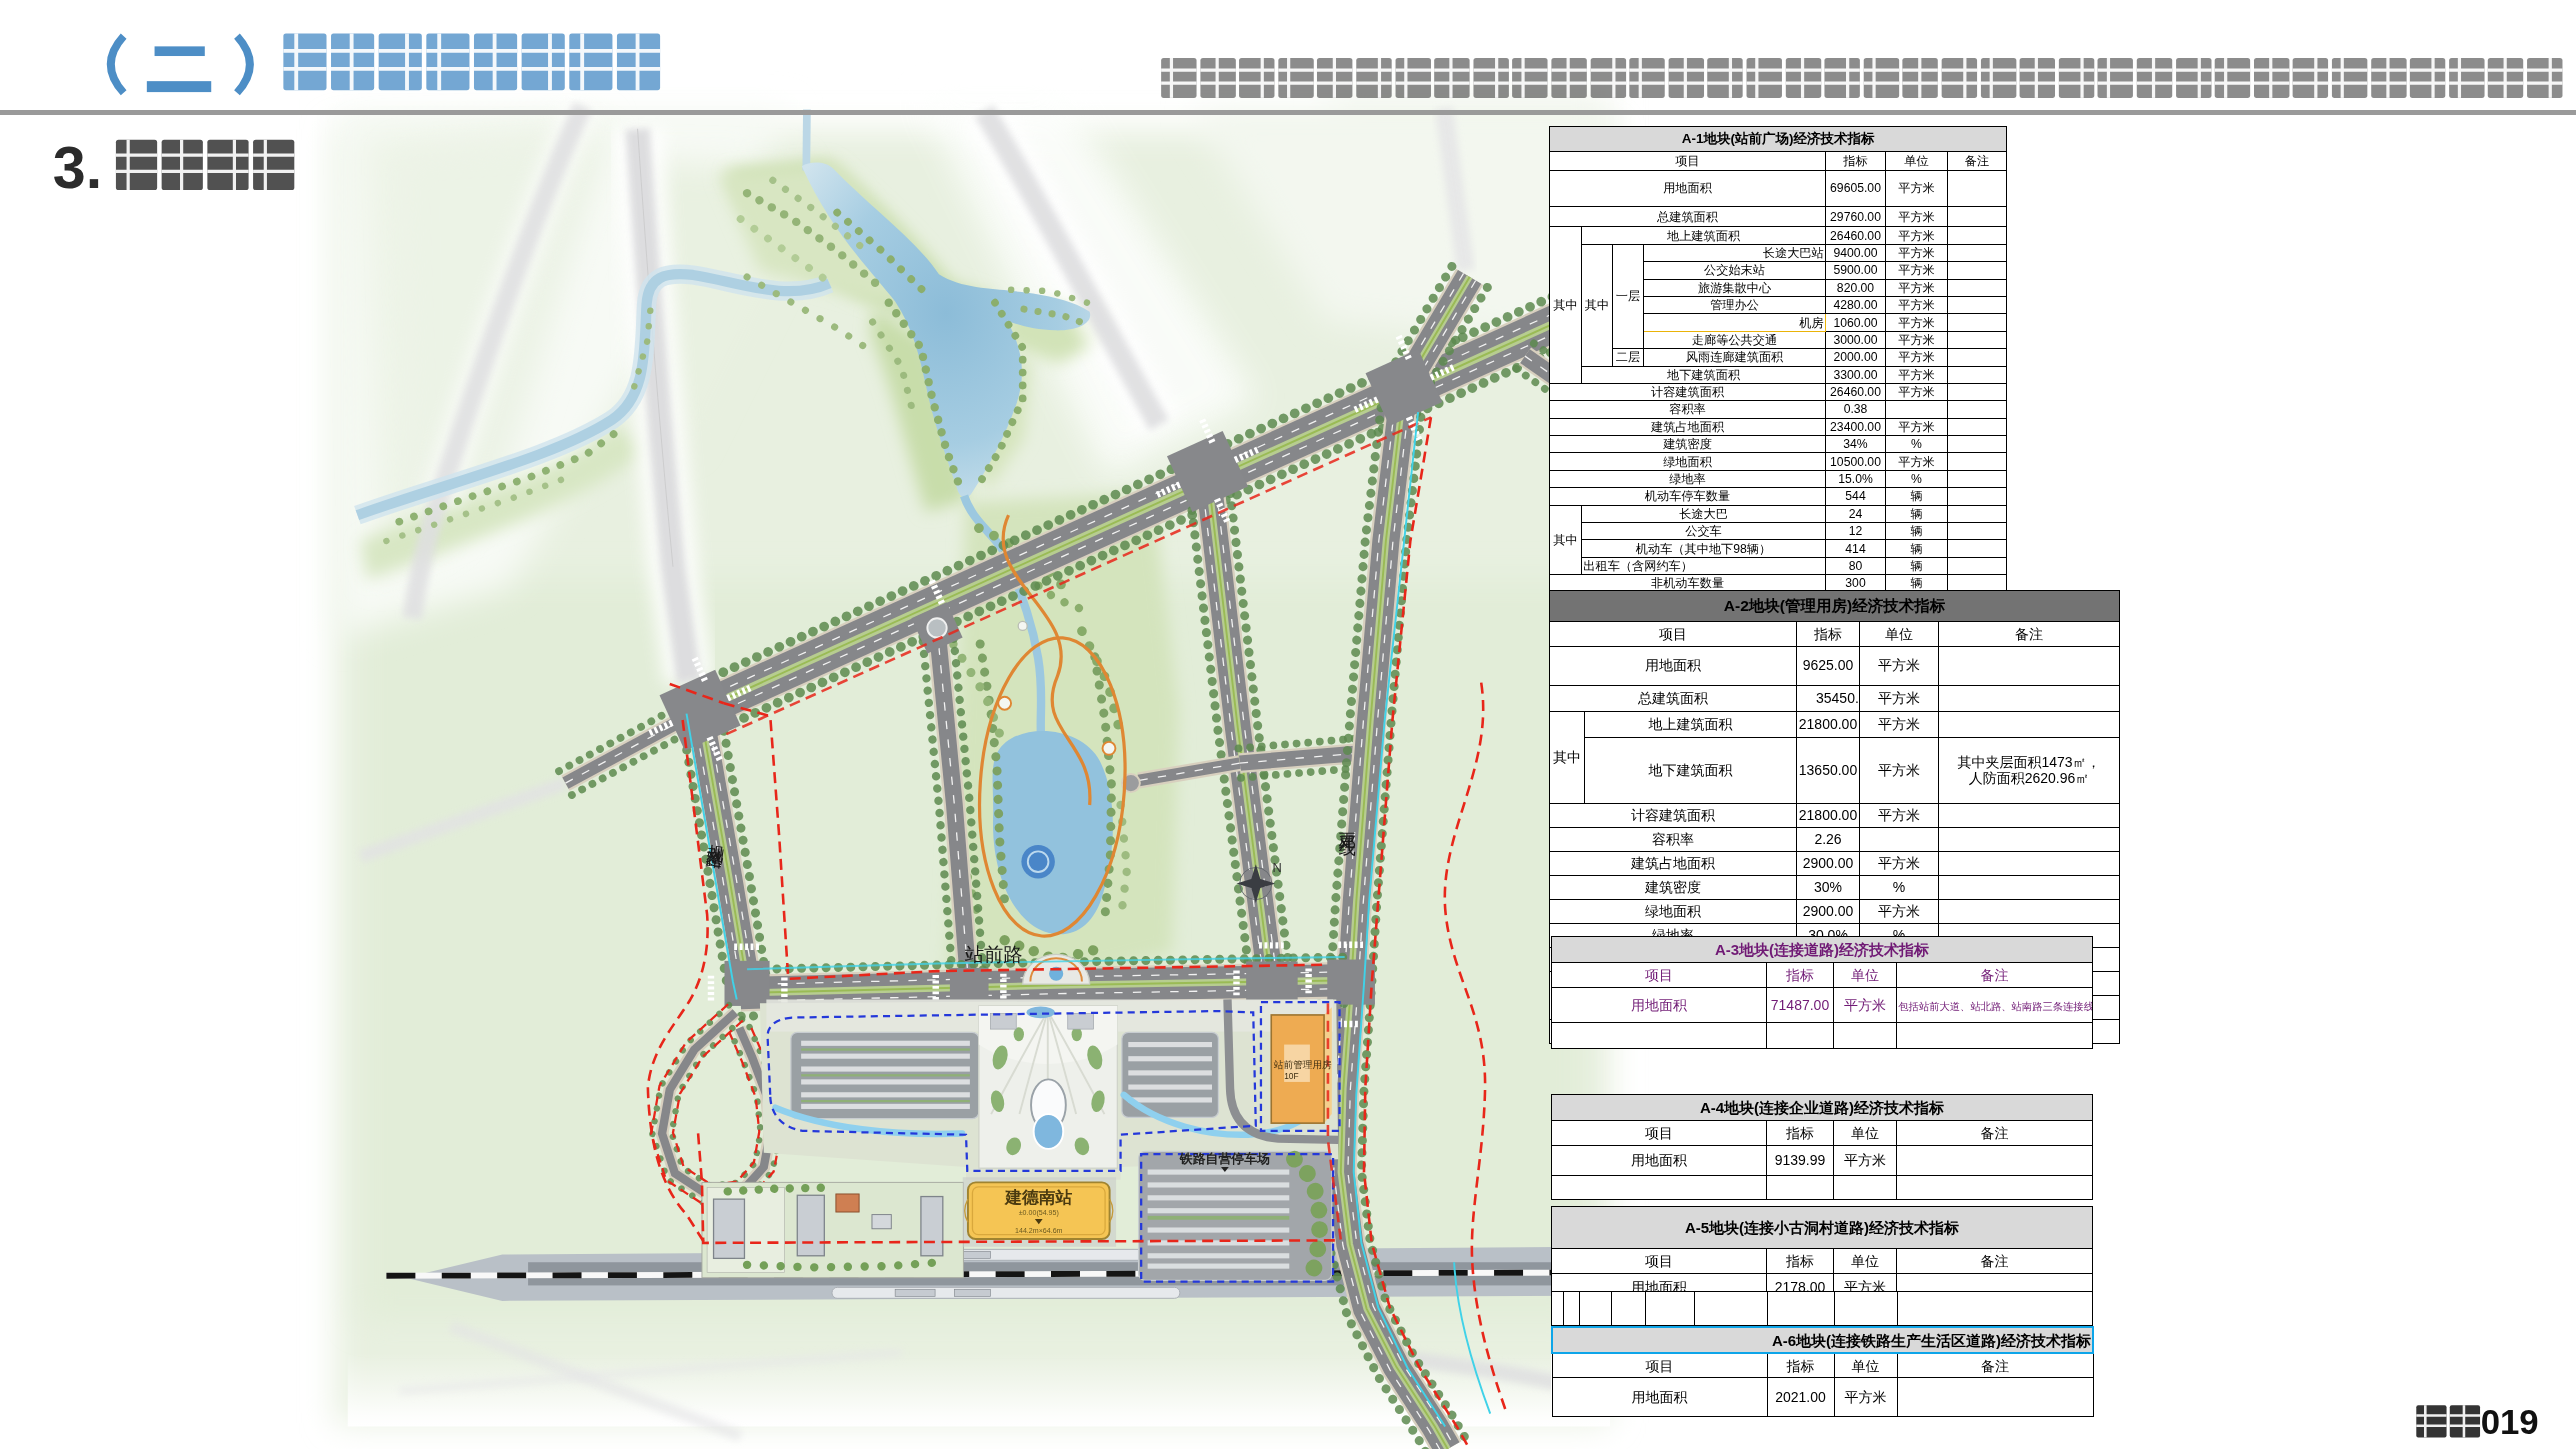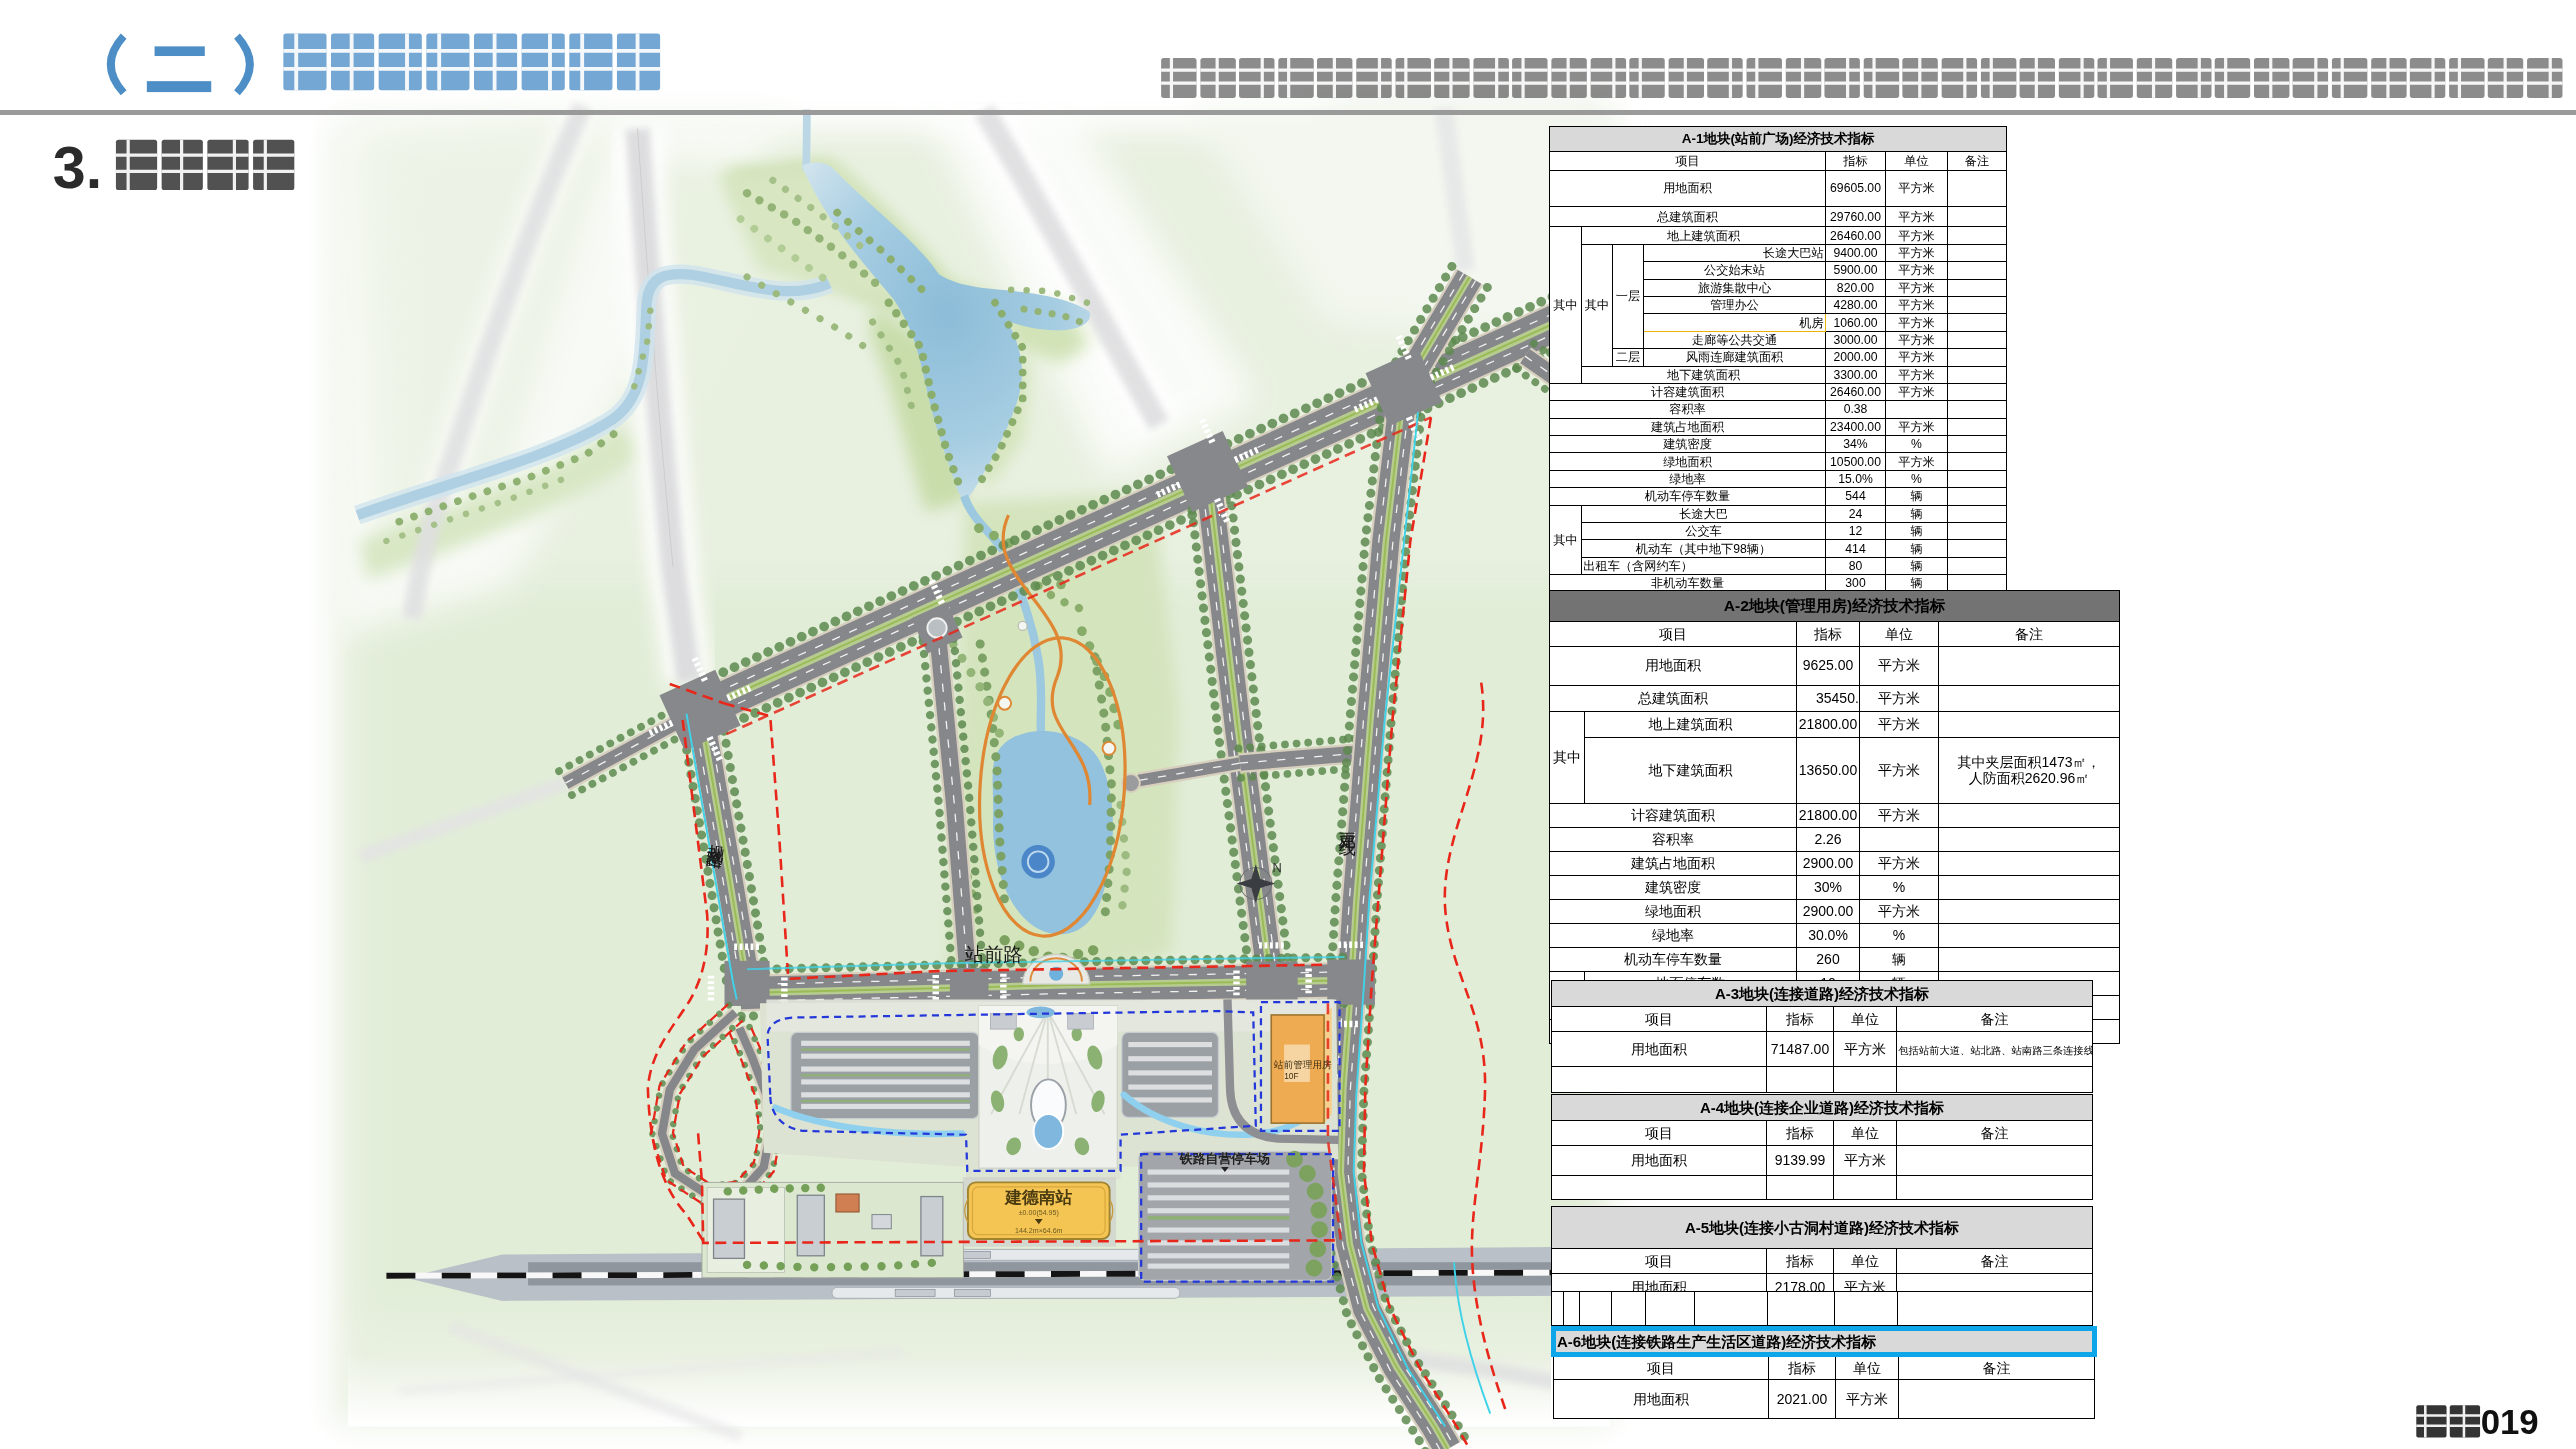--- a/index.html
+++ b/index.html
@@ -817,21 +817,21 @@
         <td colspan="1" rowspan="1" style="border:1px solid #000;text-align:center;padding:0 1.3px"></td>
       </tr>
       <tr style="height:24.5px">
         <td colspan="2" rowspan="1" style="border:1px solid #000;text-align:center;padding:0 1.3px">非机动车数量</td>
         <td colspan="1" rowspan="1" style="border:1px solid #000;text-align:center;padding:0 1.3px">220</td>
         <td colspan="1" rowspan="1" style="border:1px solid #000;text-align:center;padding:0 1.3px">辆</td>
         <td colspan="1" rowspan="1" style="border:1px solid #000;text-align:center;padding:0 1.3px"></td>
       </tr>
     </tbody>
   </table>
-<table style="position:absolute;left:1551px;top:980px;width:542px;border-collapse:collapse;table-layout:fixed;background:#fff;border:1.9px solid #000;font-size:14px;color:#000000;line-height:1.15">
+<table style="position:absolute;left:1551px;top:936px;width:542px;border-collapse:collapse;table-layout:fixed;background:#fff;border:1.9px solid #000;font-size:14px;color:#701a75;line-height:1.15">
     <colgroup>
       <col style="width:215px">
       <col style="width:67px">
       <col style="width:63px">
       <col style="width:196px">
     </colgroup>
     <tbody>
       <tr style="height:26.4px">
         <td colspan="4" style="background:#d9d9d9;border:1px solid #000;text-align:center;font-weight:bold;font-size:15px">A-3地块(连接道路)经济技术指标</td>
       </tr>
@@ -923,21 +923,21 @@
   </div>
 <table style="position:absolute;left:1551px;top:1326px;width:542px;border-collapse:collapse;table-layout:fixed;background:#fff;border:1.9px solid #000;font-size:14px;color:#000;line-height:1.15">
     <colgroup>
       <col style="width:215px">
       <col style="width:67px">
       <col style="width:63px">
       <col style="width:196px">
     </colgroup>
     <tbody>
       <tr style="height:26.4px">
-        <td colspan="4" style="background:#d9d9d9;border:5px solid #0ea5e9;text-align:left;font-weight:bold;font-size:15px">A-6地块(连接铁路生产生活区道路)经济技术指标</td>
+        <td colspan="4" style="background:#d9d9d9;border:2px solid #0ea5e9;text-align:right;font-weight:bold;font-size:15px">A-6地块(连接铁路生产生活区道路)经济技术指标</td>
       </tr>
       <tr style="height:24.5px">
         <td colspan="1" rowspan="1" style="border:1px solid #000;text-align:center;padding:0 1.3px">项目</td>
         <td colspan="1" rowspan="1" style="border:1px solid #000;text-align:center;padding:0 1.3px">指标</td>
         <td colspan="1" rowspan="1" style="border:1px solid #000;text-align:center;padding:0 1.3px">单位</td>
         <td colspan="1" rowspan="1" style="border:1px solid #000;text-align:center;padding:0 1.3px">备注</td>
       </tr>
       <tr style="height:39px">
         <td colspan="1" rowspan="1" style="border:1px solid #000;text-align:center;padding:0 1.3px">用地面积</td>
         <td colspan="1" rowspan="1" style="border:1px solid #000;text-align:center;padding:0 1.3px">2021.00</td>

